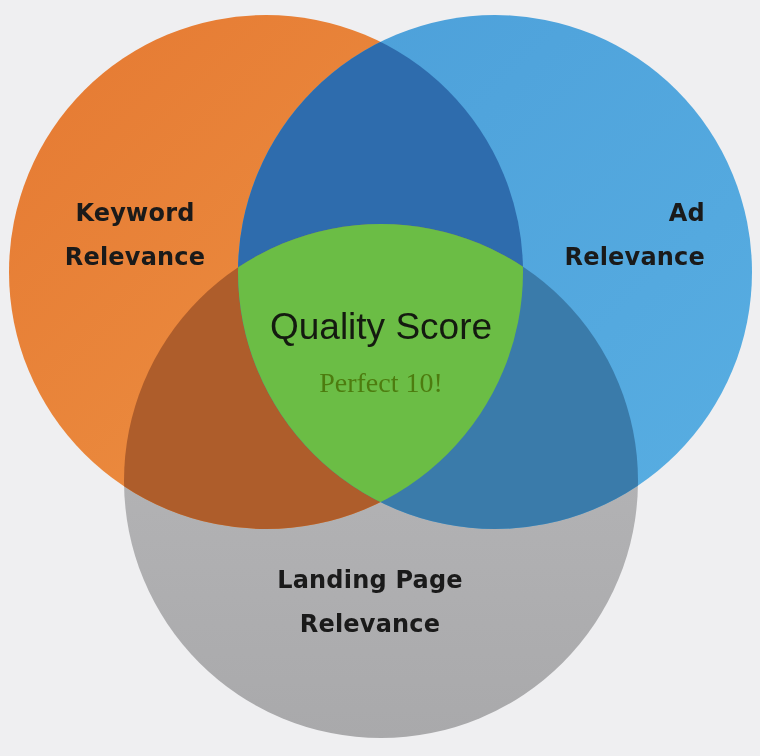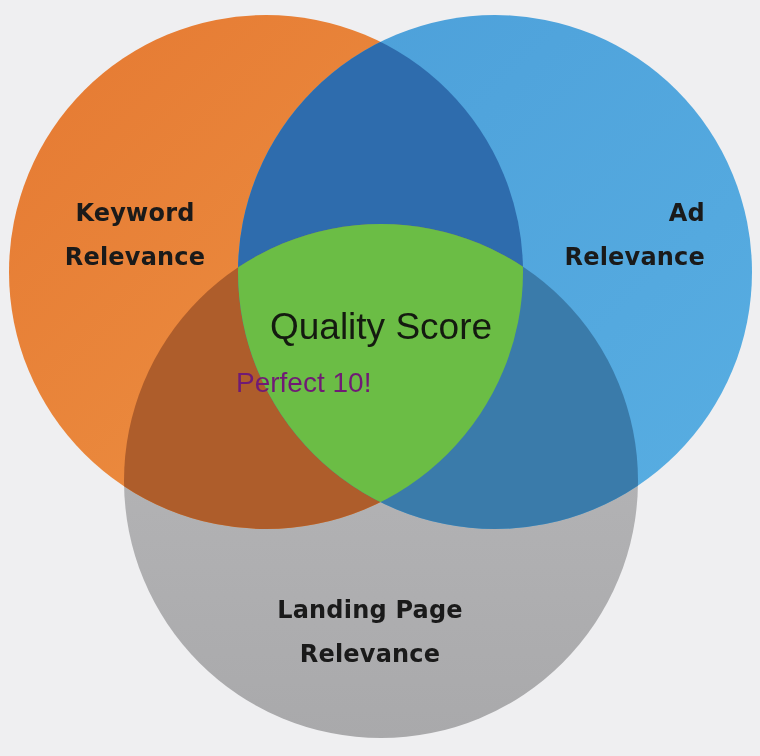--- a/index.html
+++ b/index.html
@@ -21,22 +21,22 @@
   }
   .label span { display: block; }
   .qs-title {
     position: absolute; left: 236px; width: 290px; top: 290px;
     text-align: center; font-size: 37px; color: #141a10;
     font-family: "Liberation Sans", sans-serif;
     margin-top: 16px;
   }
   .qs-sub {
     position: absolute; left: 236px; width: 290px; top: 367px;
-    font-size: 28px; color: #701a75;
-    font-family: Liberation Sans, sans-serif;
+    text-align: center; font-size: 28px; color: #4d7c0f;
+    font-family: Liberation Serif, serif;
   }
 </style>
 </head>
 <body>
 
 <div class="stage">
   <svg class="venn" width="760" height="756" viewBox="0 0 760 756">
     <defs>
       <clipPath id="cO">
           <circle cx="266" cy="272" r="257"></circle>
@@ -85,20 +85,20 @@
   <div class="label" style="left:40px; width:190px; top:191px;">
     <span>Keyword</span>
     <span>Relevance</span>
   </div>
 
   <div class="label" style="left:555px; width:150px; top:191px; text-align:right;">
     <span>Ad</span>
     <span>Relevance</span>
   </div>
 
-  <div class="label" style="left:250px; width:240px; top:588px;">
+  <div class="label" style="left:250px; width:240px; top:558px;">
     <span>Landing Page</span>
     <span>Relevance</span>
   </div>
 
   <div class="qs-title">Quality Score</div>
   <div class="qs-sub">Perfect 10!</div>
 </div>
 
 </body></html>

